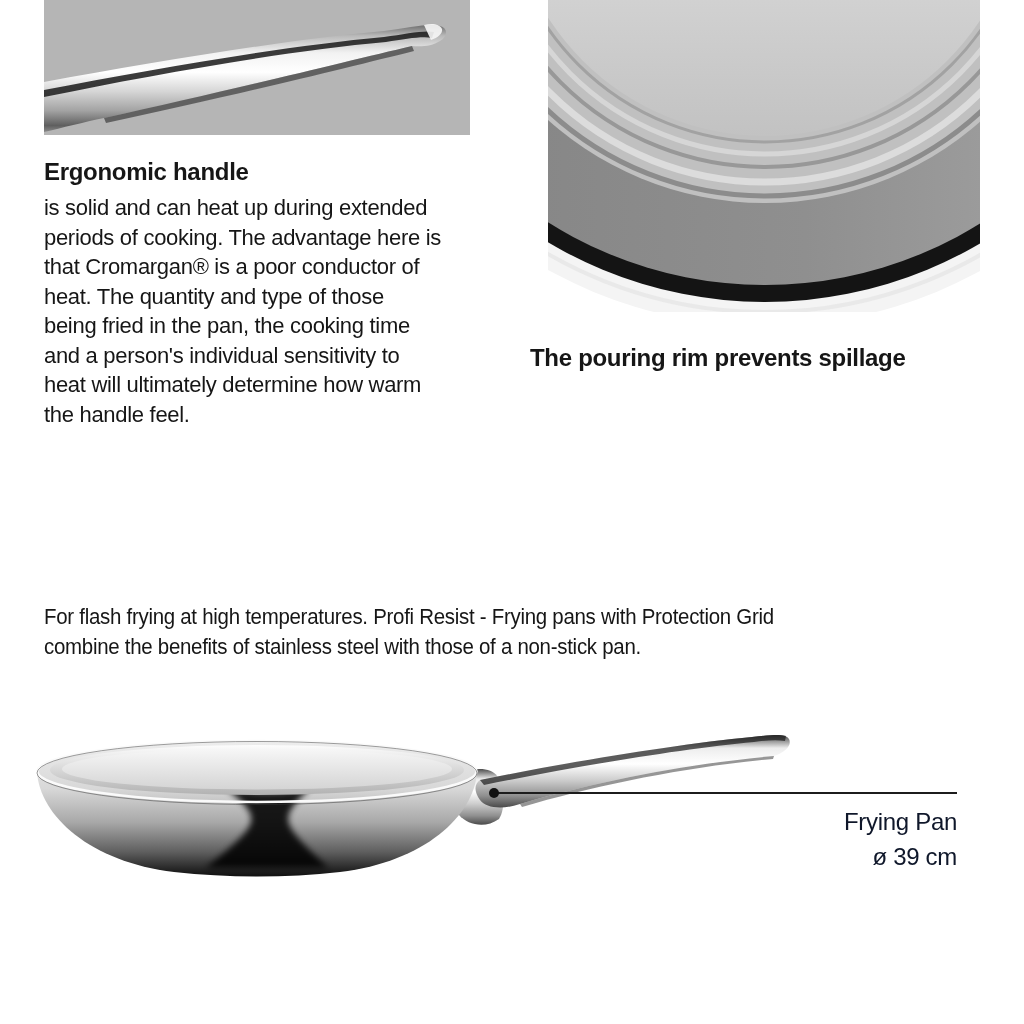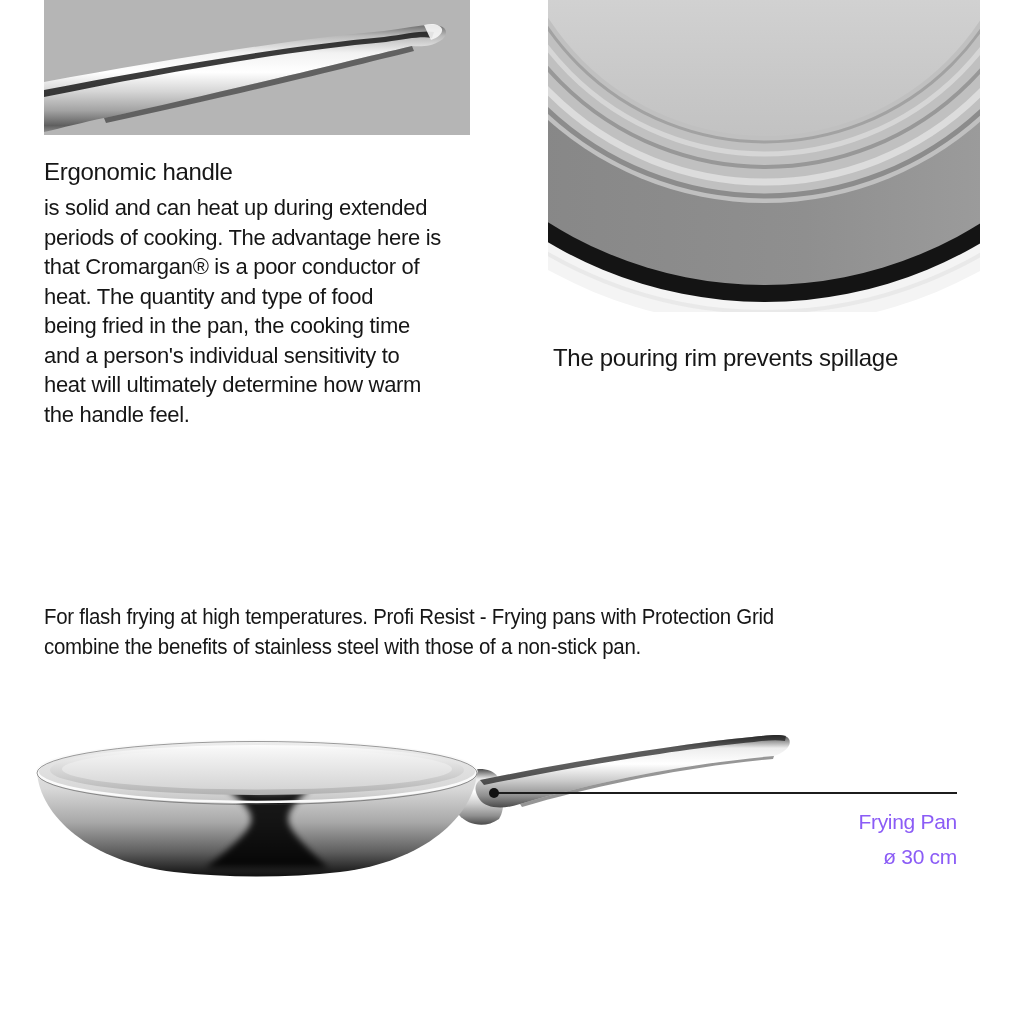--- a/index.html
+++ b/index.html
@@ -14,33 +14,33 @@
   }
   figure { margin: 0; padding: 0; }
 
   .img-handle { position: absolute; left: 44px; top: 0; width: 426px; height: 135px; }
   .img-rim    { position: absolute; left: 548px; top: 0; width: 432px; height: 312px; }
   .img-pan    { position: absolute; left: 28px; top: 718px; width: 780px; height: 166px; }
 
   .text-block h2 {
     font-size: 24px;
     line-height: 30px;
-    font-weight: 400;
+    font-weight: 700;
     margin: 0 0 6px 0;
     letter-spacing: -0.3px;
   }
   .text-block p {
     font-size: 22px;
     line-height: 29.5px;
     margin: 0;
     white-space: pre-line;
     letter-spacing: -0.3px;
   }
   .block-handle { position: absolute; left: 44px;  top: 157px; width: 470px; }
-  .block-rim    { position: absolute; left: 553px; top: 343px; width: 450px; }
+  .block-rim    { position: absolute; left: 530px; top: 343px; width: 450px; }
   .block-heat   { position: absolute; left: 44px;  top: 602px; width: 960px; }
   .block-heat p {
     transform: scaleX(0.93);
     transform-origin: left top;
     line-height: 30px;
   }
 
   .callout-line {
     position: absolute;
     left: 494px; top: 792px;
@@ -51,24 +51,24 @@
     position: absolute;
     left: 489px; top: 788px;
     width: 10px; height: 10px;
     border-radius: 50%;
     background: #111111;
   }
   .product-label {
     position: absolute;
     right: 67px; top: 804px;
     text-align: right;
-    font-size: 21px;
+    font-size: 24px;
     line-height: 35px;
     letter-spacing: -0.3px;
-    color: #8b5cf6;
+    color: #0f172a;
   }
 </style>
 </head>
 <body>
 
 <div class="canvas">
 
   <figure class="img-handle">
     <svg width="426" height="135" viewBox="0 0 426 135">
       <defs>
@@ -123,21 +123,21 @@
         <circle cx="217" cy="-122" r="434" fill="none" stroke="#e4e4e4" stroke-width="4" opacity="0.7"></circle>
       </g>
     </svg>
   </figure>
 
   <section class="text-block block-handle">
     <h2>Ergonomic handle</h2>
     <p>is solid and can heat up during extended
 periods of cooking. The advantage here is
 that Cromargan® is a poor conductor of
-heat. The quantity and type of food
+heat. The quantity and type of those
 being fried in the pan, the cooking time
 and a person's individual sensitivity to
 heat will ultimately determine how warm
 the handle feel.</p>
   </section>
 
   <section class="text-block block-rim">
     <h2>The pouring rim prevents spillage</h2>
   </section>
 
@@ -194,16 +194,16 @@
       <ellipse cx="229" cy="53.5" rx="219.5" ry="30.5" fill="none" stroke="#fafafa" stroke-width="2.5"></ellipse>
       <ellipse cx="229" cy="55" rx="220" ry="31.5" fill="none" stroke="#3a3a3a" stroke-width="1" opacity="0.5"></ellipse>
     </svg>
   </figure>
 
   <div class="callout-line"></div>
   <div class="callout-dot"></div>
 
   <div class="product-label">
     <div>Frying Pan</div>
-    <div>ø 30 cm</div>
+    <div>ø 39 cm</div>
   </div>
 
 </div>
 
 </body></html>

